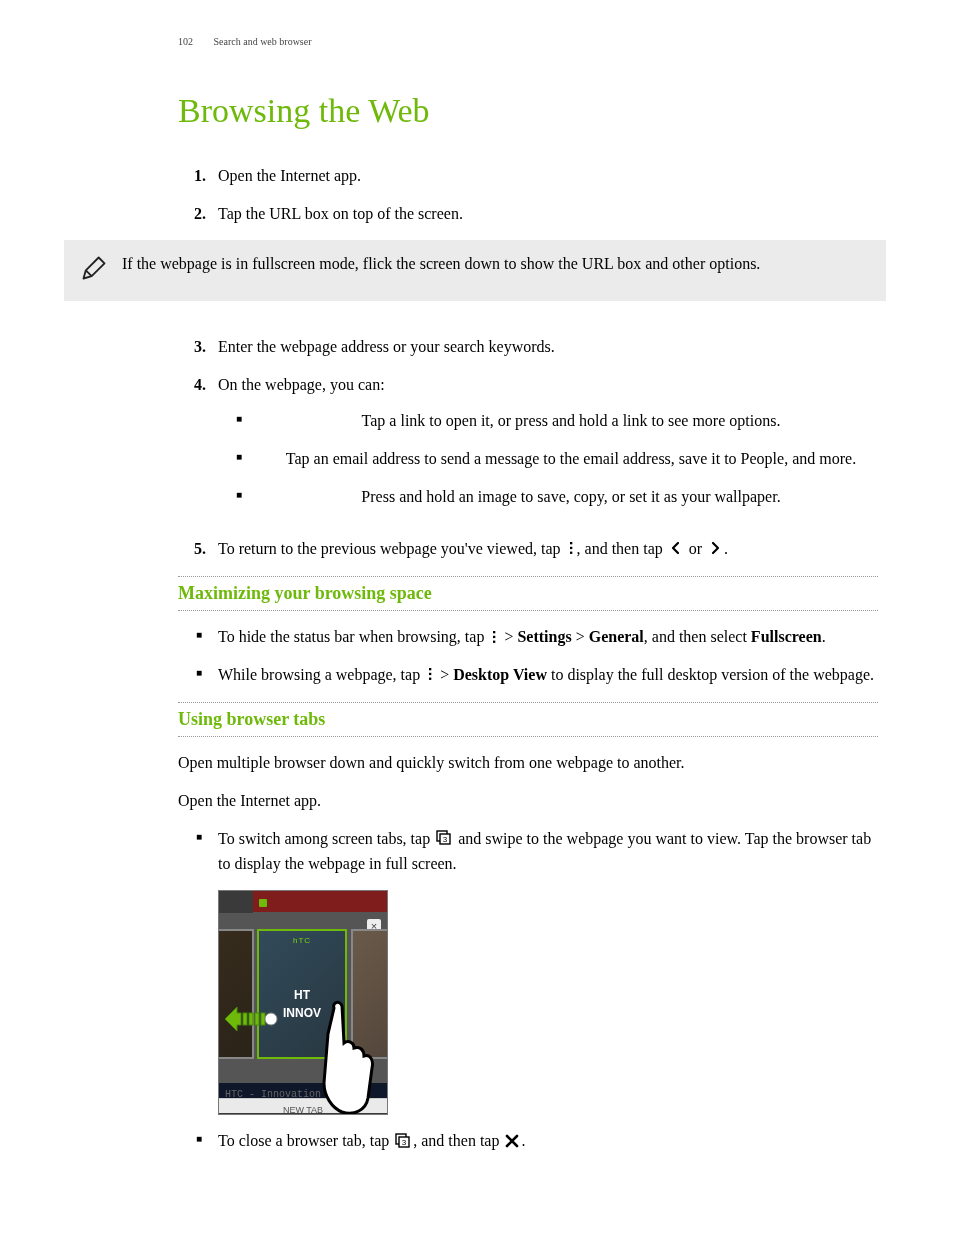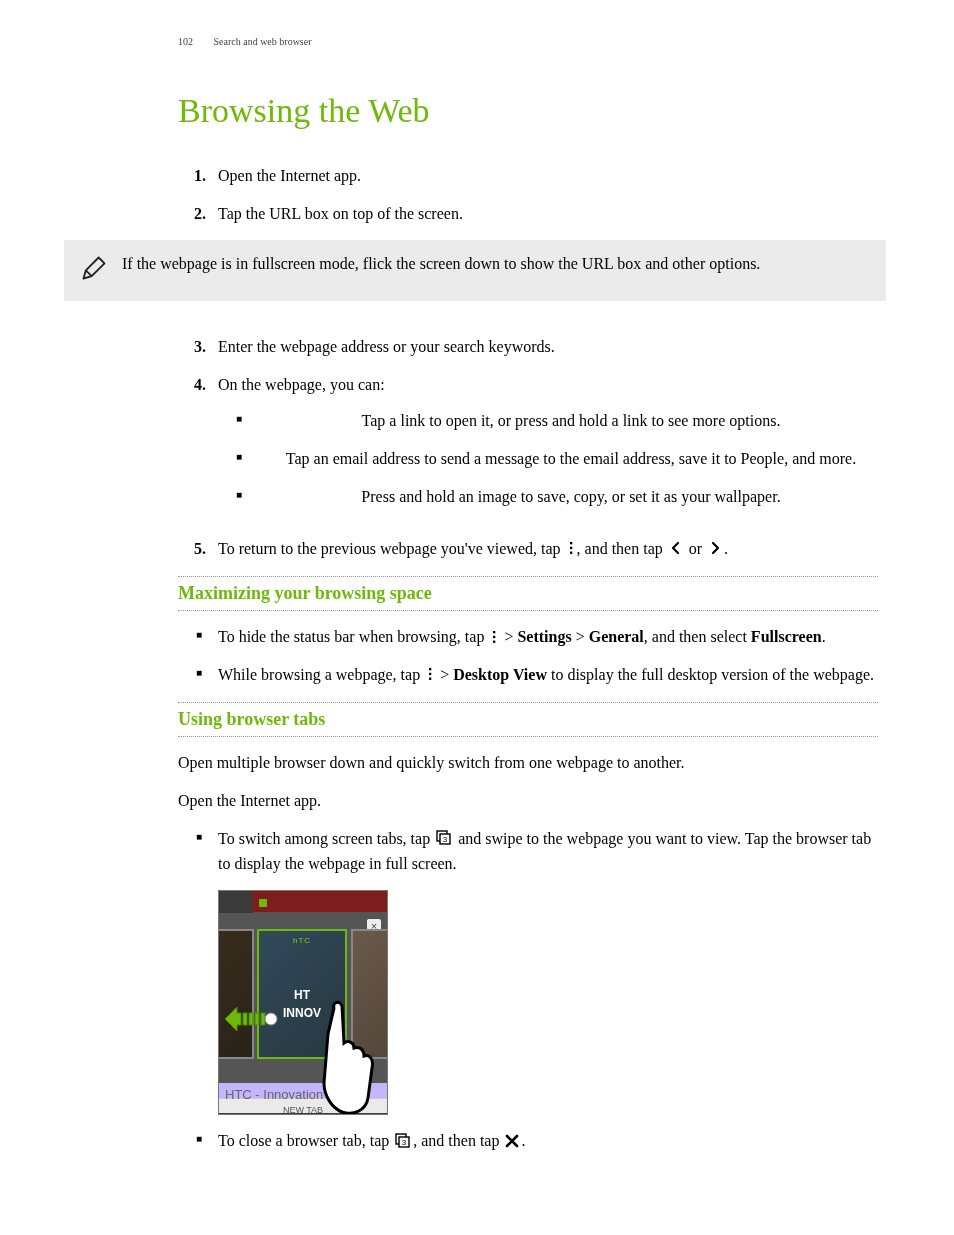--- a/index.html
+++ b/index.html
@@ -161,21 +161,21 @@
   .ph-card.left { left: -55px; background: linear-gradient(135deg,#3b2f1f,#2a2318); border-color:#888; }
   .ph-card.mid  { left: 38px; padding-left: 20px; }
   .ph-card.right{ left: 132px; background: linear-gradient(135deg,#6a5a4a,#4d4036); border-color:#888; }
   .ph-close { position:absolute; right:6px; top:6px; color:#444; background:#eee; width:14px; height:14px; text-align:center; line-height:14px; font-family:Arial; font-size:11px; border-radius:2px; }
   .ph-arrow {
     position: absolute;
     left: 4px; top: 92px;
     width: 55px; height: 28px;
   }
   .ph-caption {
-    background:#c4b5fd; color:#666; font-family:Liberation Sans, sans-serif; font-size:13px;
+    background:#0f172a; color:#666; font-family:Liberation Mono, monospace; font-size:10px;
     padding:4px 6px; height:15px; line-height:15px;
   }
   .ph-newtab {
     background:#eaeaea; color:#555; font-family:Arial,sans-serif; font-size:9px;
     text-align:center; padding:4px 0; border-top:1px solid #ccc; height:15px; line-height:15px;
   }
   .ph-finger {
     position:absolute; left:95px; top:85px; width:60px; height:110px; pointer-events:none;
   }
   b { font-weight: bold; }

